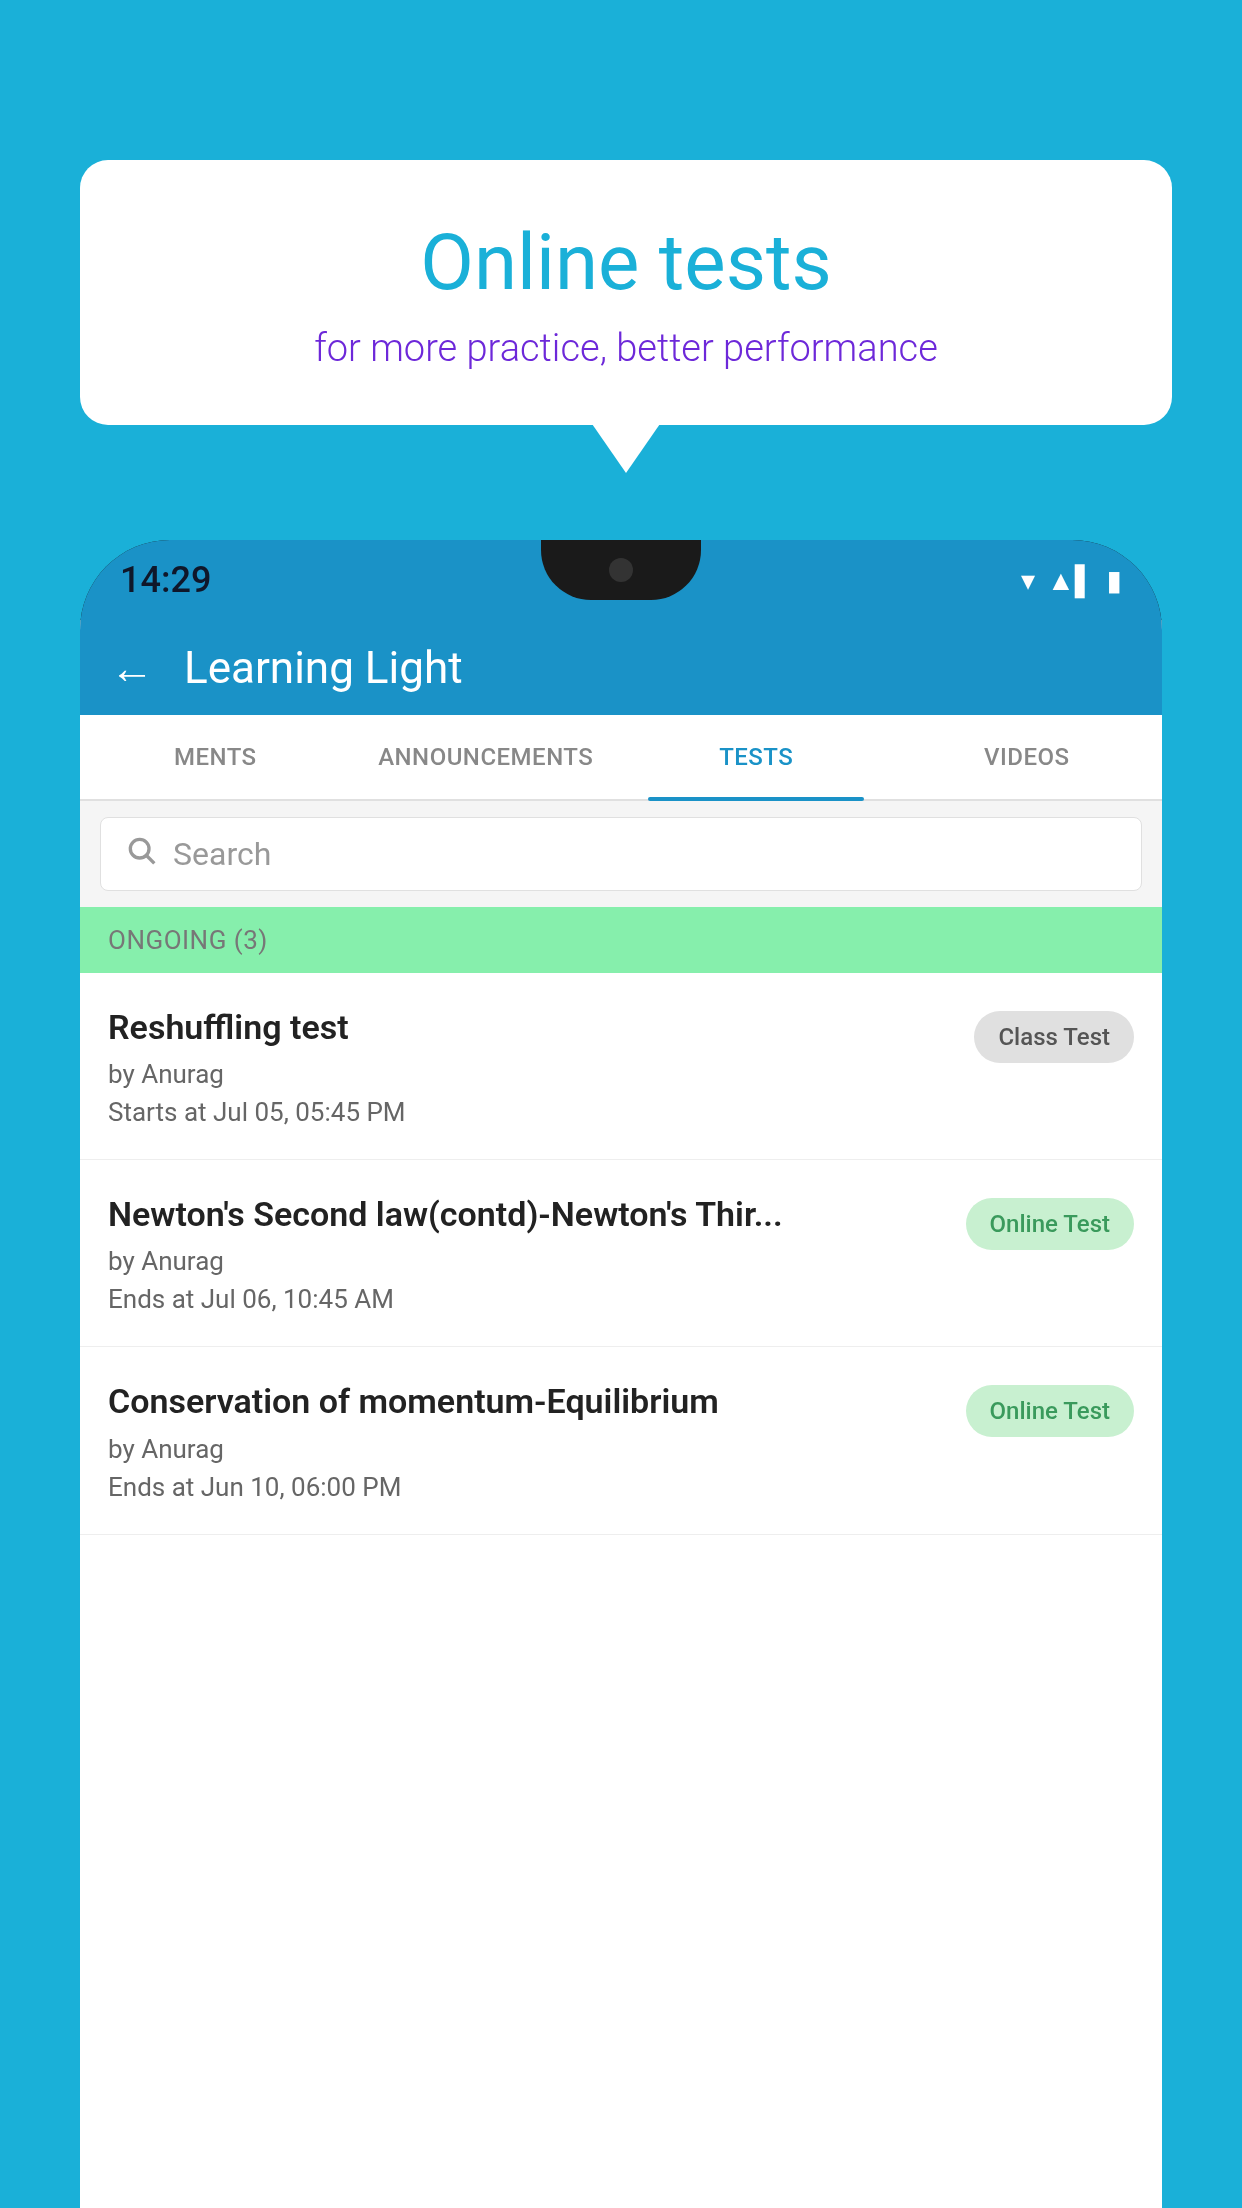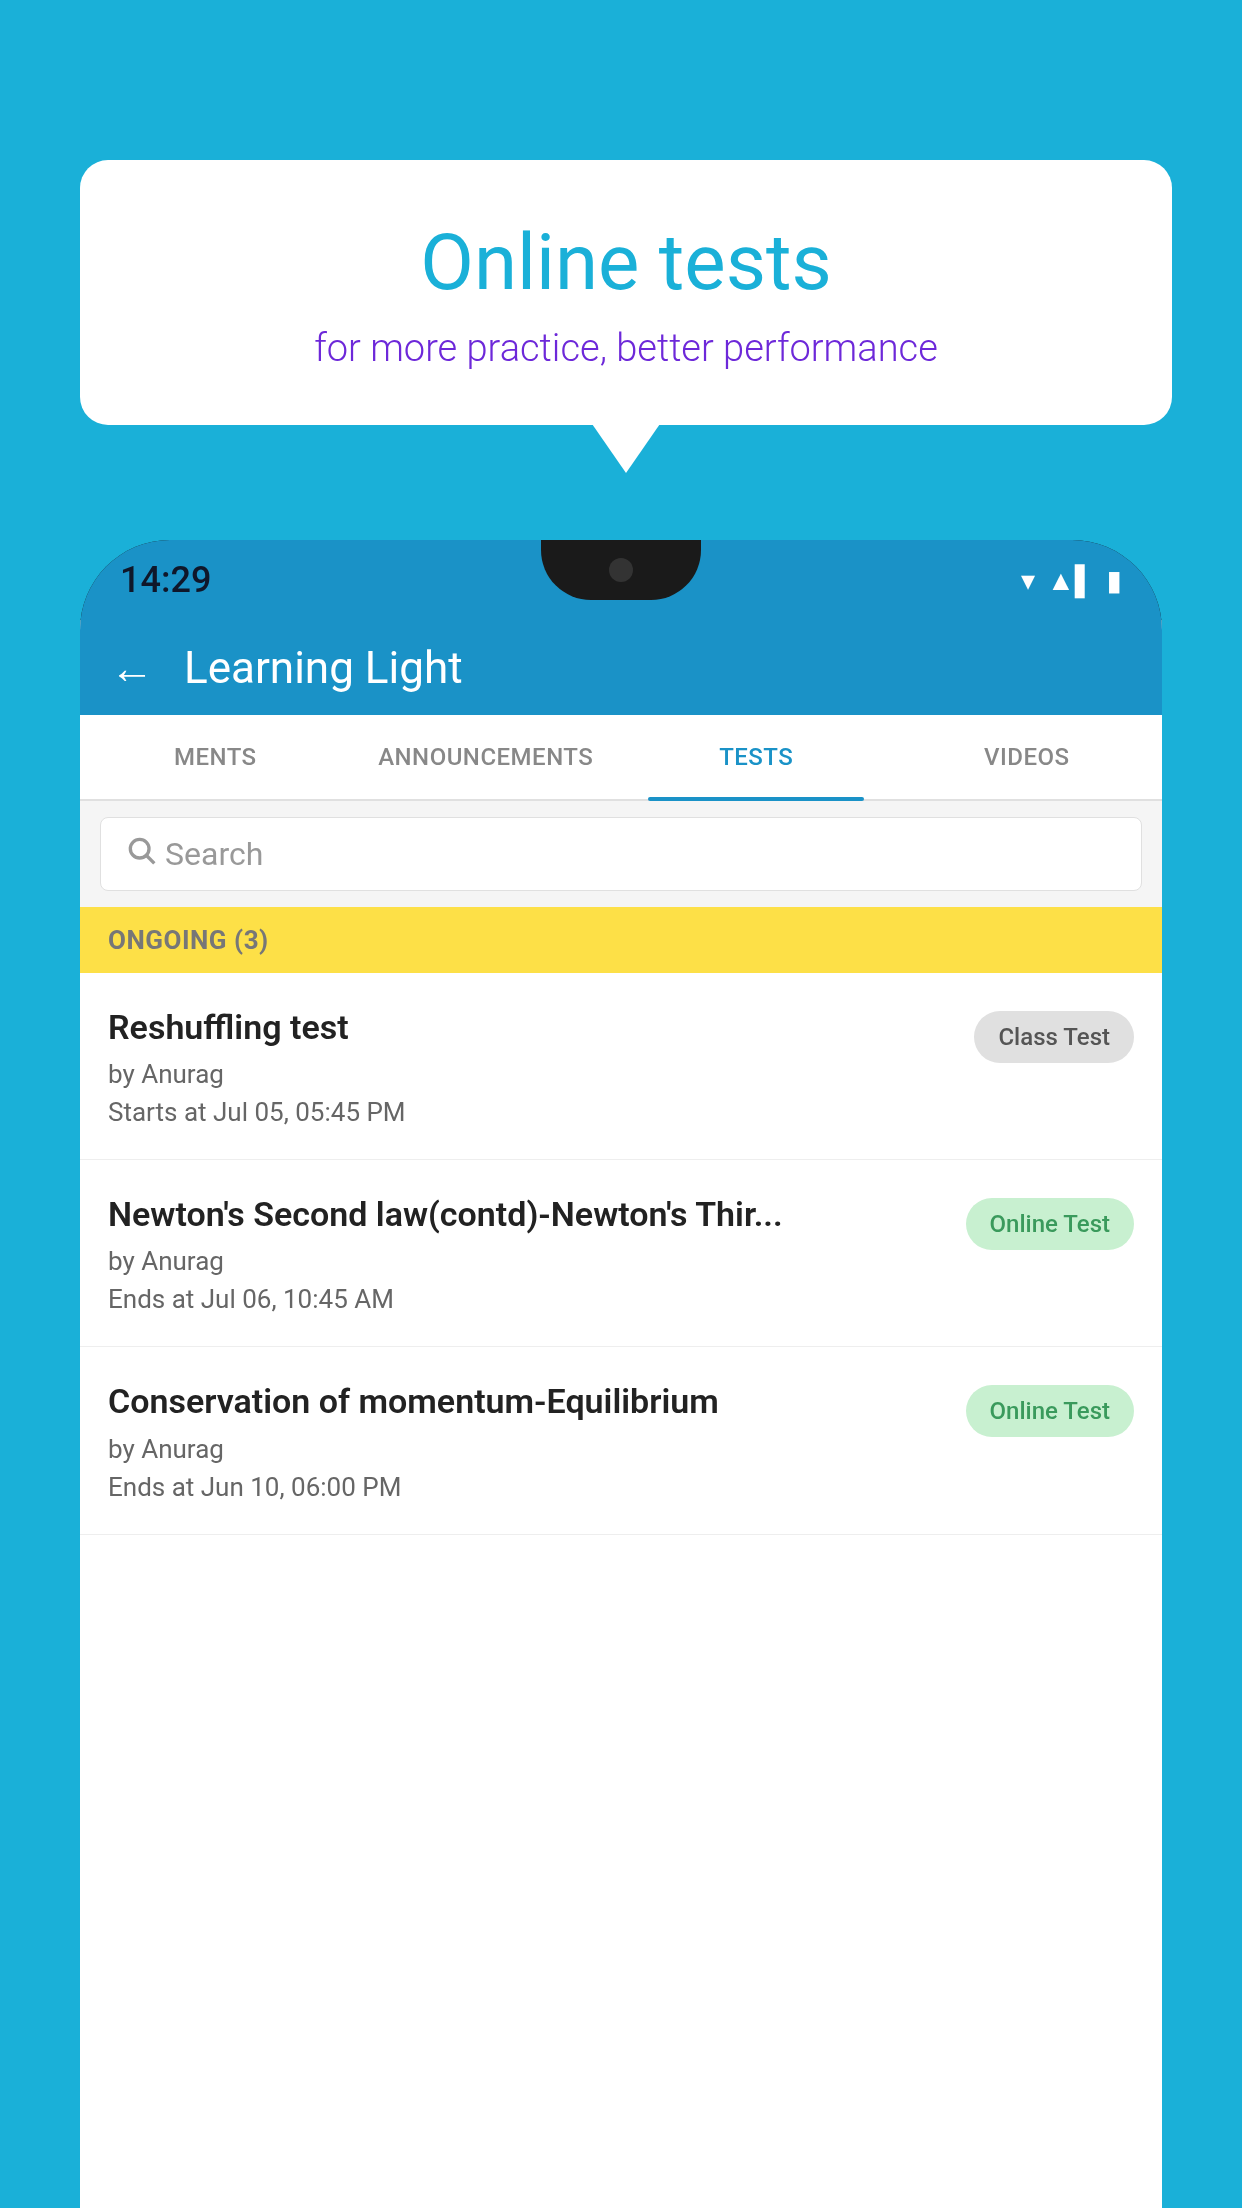--- a/index.html
+++ b/index.html
@@ -183,39 +183,39 @@
       padding: 16px 20px;
     }
 
     .search-bar {
       background: white;
       border: 1px solid #e0e0e0;
       border-radius: 8px;
       display: flex;
       align-items: center;
       padding: 16px 24px;
-      gap: 8px;
+      gap: 16px;
     }
 
     .search-icon-svg {
       color: #999;
       font-size: 32px;
     }
 
     .search-placeholder {
       font-size: 32px;
       color: #999;
     }
 
     
     .section-header {
-      background: #fde047;
+      background: #86efac;
       padding: 18px 28px;
       font-size: 26px;
-      font-weight: 700;
+      font-weight: 400;
       color: #777;
       letter-spacing: 0.5px;
     }
 
     
     .content-area {
       background: white;
       flex: 1;
       overflow: hidden;
     }

